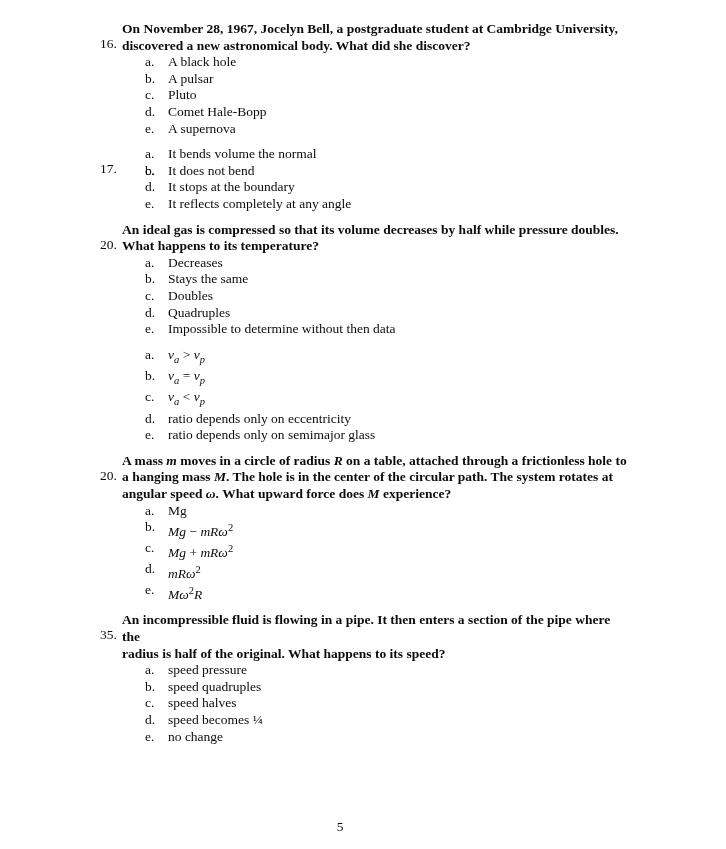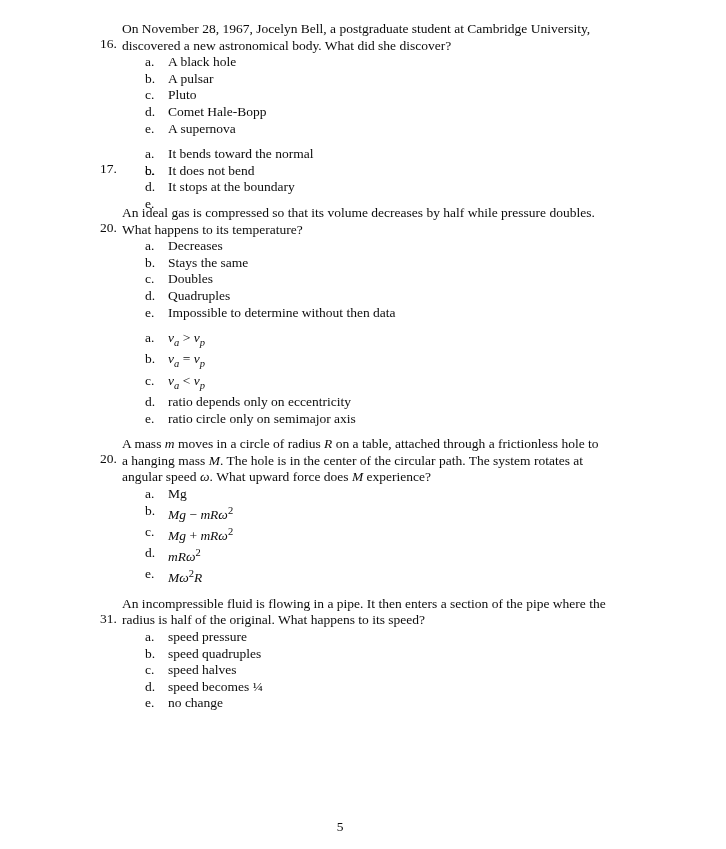--- a/index.html
+++ b/index.html
@@ -35,20 +35,21 @@
     position: relative;
     padding-left: 22px;
   }
   .q-num {
     position: absolute;
     left: 0;
     top: 15px;
   }
   .q-body {
     white-space: pre-wrap;
+    font-weight: bold;
   }
   .option {
     position: relative;
     padding-left: 68px;
   }
   .opt-letter {
     position: absolute;
     left: 45px;
     top: 0;
   }
@@ -78,54 +79,54 @@
         <div class="q-head"><span class="q-num">16.</span><span class="q-body"><span>On November 28, 1967, Jocelyn Bell, a postgraduate student at Cambridge University,
 discovered a new astronomical body. What did she discover?</span></span></div>
         <div class="option"><span class="opt-letter">a.</span><span class="opt-text"><span>A black hole</span></span></div>
         <div class="option"><span class="opt-letter">b.</span><span class="opt-text"><span>A pulsar</span></span></div>
         <div class="option"><span class="opt-letter">c.</span><span class="opt-text"><span>Pluto</span></span></div>
         <div class="option"><span class="opt-letter">d.</span><span class="opt-text"><span>Comet Hale-Bopp</span></span></div>
         <div class="option"><span class="opt-letter">e.</span><span class="opt-text"><span>A supernova</span></span></div>
       </div>
       <div class="question">
         <div class="q-head"><span class="q-num">17.</span></div>
-        <div class="option"><span class="opt-letter">a.</span><span class="opt-text"><span>It bends toward the normal</span></span></div>
+        <div class="option"><span class="opt-letter">a.</span><span class="opt-text"><span>It bends volume the normal</span></span></div>
         <div class="option"><span class="opt-letter">b.</span></div>
         <div class="option"><span class="opt-letter">c.</span><span class="opt-text"><span>It does not bend</span></span></div>
         <div class="option"><span class="opt-letter">d.</span><span class="opt-text"><span>It stops at the boundary</span></span></div>
-        <div class="option"><span class="opt-letter">e.</span></div>
+        <div class="option"><span class="opt-letter">e.</span><span class="opt-text"><span>It reflects completely at any angle</span></span></div>
       </div>
       <div class="question">
         <div class="q-head"><span class="q-num">20.</span><span class="q-body"><span>An ideal gas is compressed so that its volume decreases by half while pressure doubles.
 What happens to its temperature?</span></span></div>
         <div class="option"><span class="opt-letter">a.</span><span class="opt-text"><span>Decreases</span></span></div>
         <div class="option"><span class="opt-letter">b.</span><span class="opt-text"><span>Stays the same</span></span></div>
         <div class="option"><span class="opt-letter">c.</span><span class="opt-text"><span>Doubles</span></span></div>
         <div class="option"><span class="opt-letter">d.</span><span class="opt-text"><span>Quadruples</span></span></div>
         <div class="option"><span class="opt-letter">e.</span><span class="opt-text"><span>Impossible to determine without then data</span></span></div>
       </div>
       <div class="question">
         <div class="option"><span class="opt-letter">a.</span><span class="opt-text"><span class="it">v</span><sub class="it">a</sub><span> &gt; </span><span class="it">v</span><sub class="it">p</sub></span></div>
         <div class="option"><span class="opt-letter">b.</span><span class="opt-text"><span class="it">v</span><sub class="it">a</sub><span> = </span><span class="it">v</span><sub class="it">p</sub></span></div>
         <div class="option"><span class="opt-letter">c.</span><span class="opt-text"><span class="it">v</span><sub class="it">a</sub><span> &lt; </span><span class="it">v</span><sub class="it">p</sub></span></div>
         <div class="option"><span class="opt-letter">d.</span><span class="opt-text"><span>ratio depends only on eccentricity</span></span></div>
-        <div class="option"><span class="opt-letter">e.</span><span class="opt-text"><span>ratio circle only on semimajor axis</span></span></div>
+        <div class="option"><span class="opt-letter">e.</span><span class="opt-text"><span>ratio depends only on semimajor glass</span></span></div>
       </div>
       <div class="question">
         <div class="q-head"><span class="q-num">20.</span><span class="q-body"><span>A mass </span><span class="it">m</span><span> moves in a circle of radius </span><span class="it">R</span><span> on a table, attached through a frictionless hole to
 a hanging mass </span><span class="it">M</span><span>. The hole is in the center of the circular path. The system rotates at
 angular speed </span><span class="it">ω</span><span>. What upward force does </span><span class="it">M</span><span> experience?</span></span></div>
         <div class="option"><span class="opt-letter">a.</span><span class="opt-text"><span>Mg</span></span></div>
         <div class="option"><span class="opt-letter">b.</span><span class="opt-text"><span> </span><span class="it">Mg</span><span> − </span><span class="it">mRω</span><sup>2</sup></span></div>
         <div class="option"><span class="opt-letter">c.</span><span class="opt-text"><span class="it">Mg</span><span> + </span><span class="it">mRω</span><sup>2</sup></span></div>
         <div class="option"><span class="opt-letter">d.</span><span class="opt-text"><span class="it">mRω</span><sup>2</sup></span></div>
         <div class="option"><span class="opt-letter">e.</span><span class="opt-text"><span class="it">Mω</span><sup>2</sup><span class="it">R</span></span></div>
       </div>
       <div class="question">
-        <div class="q-head"><span class="q-num">31.</span><span class="q-body"><span>An incompressible fluid is flowing in a pipe. It then enters a section of the pipe where the
+        <div class="q-head"><span class="q-num">35.</span><span class="q-body"><span>An incompressible fluid is flowing in a pipe. It then enters a section of the pipe where the
 radius is half of the original. What happens to its speed?</span></span></div>
         <div class="option"><span class="opt-letter">a.</span><span class="opt-text"><span>speed pressure</span></span></div>
         <div class="option"><span class="opt-letter">b.</span><span class="opt-text"><span>speed quadruples</span></span></div>
         <div class="option"><span class="opt-letter">c.</span><span class="opt-text"><span>speed halves</span></span></div>
         <div class="option"><span class="opt-letter">d.</span><span class="opt-text"><span>speed becomes ¼</span></span></div>
         <div class="option"><span class="opt-letter">e.</span><span class="opt-text"><span>no change</span></span></div>
       </div>
     </div>
   <div class="page-number">5</div>
 </div>

